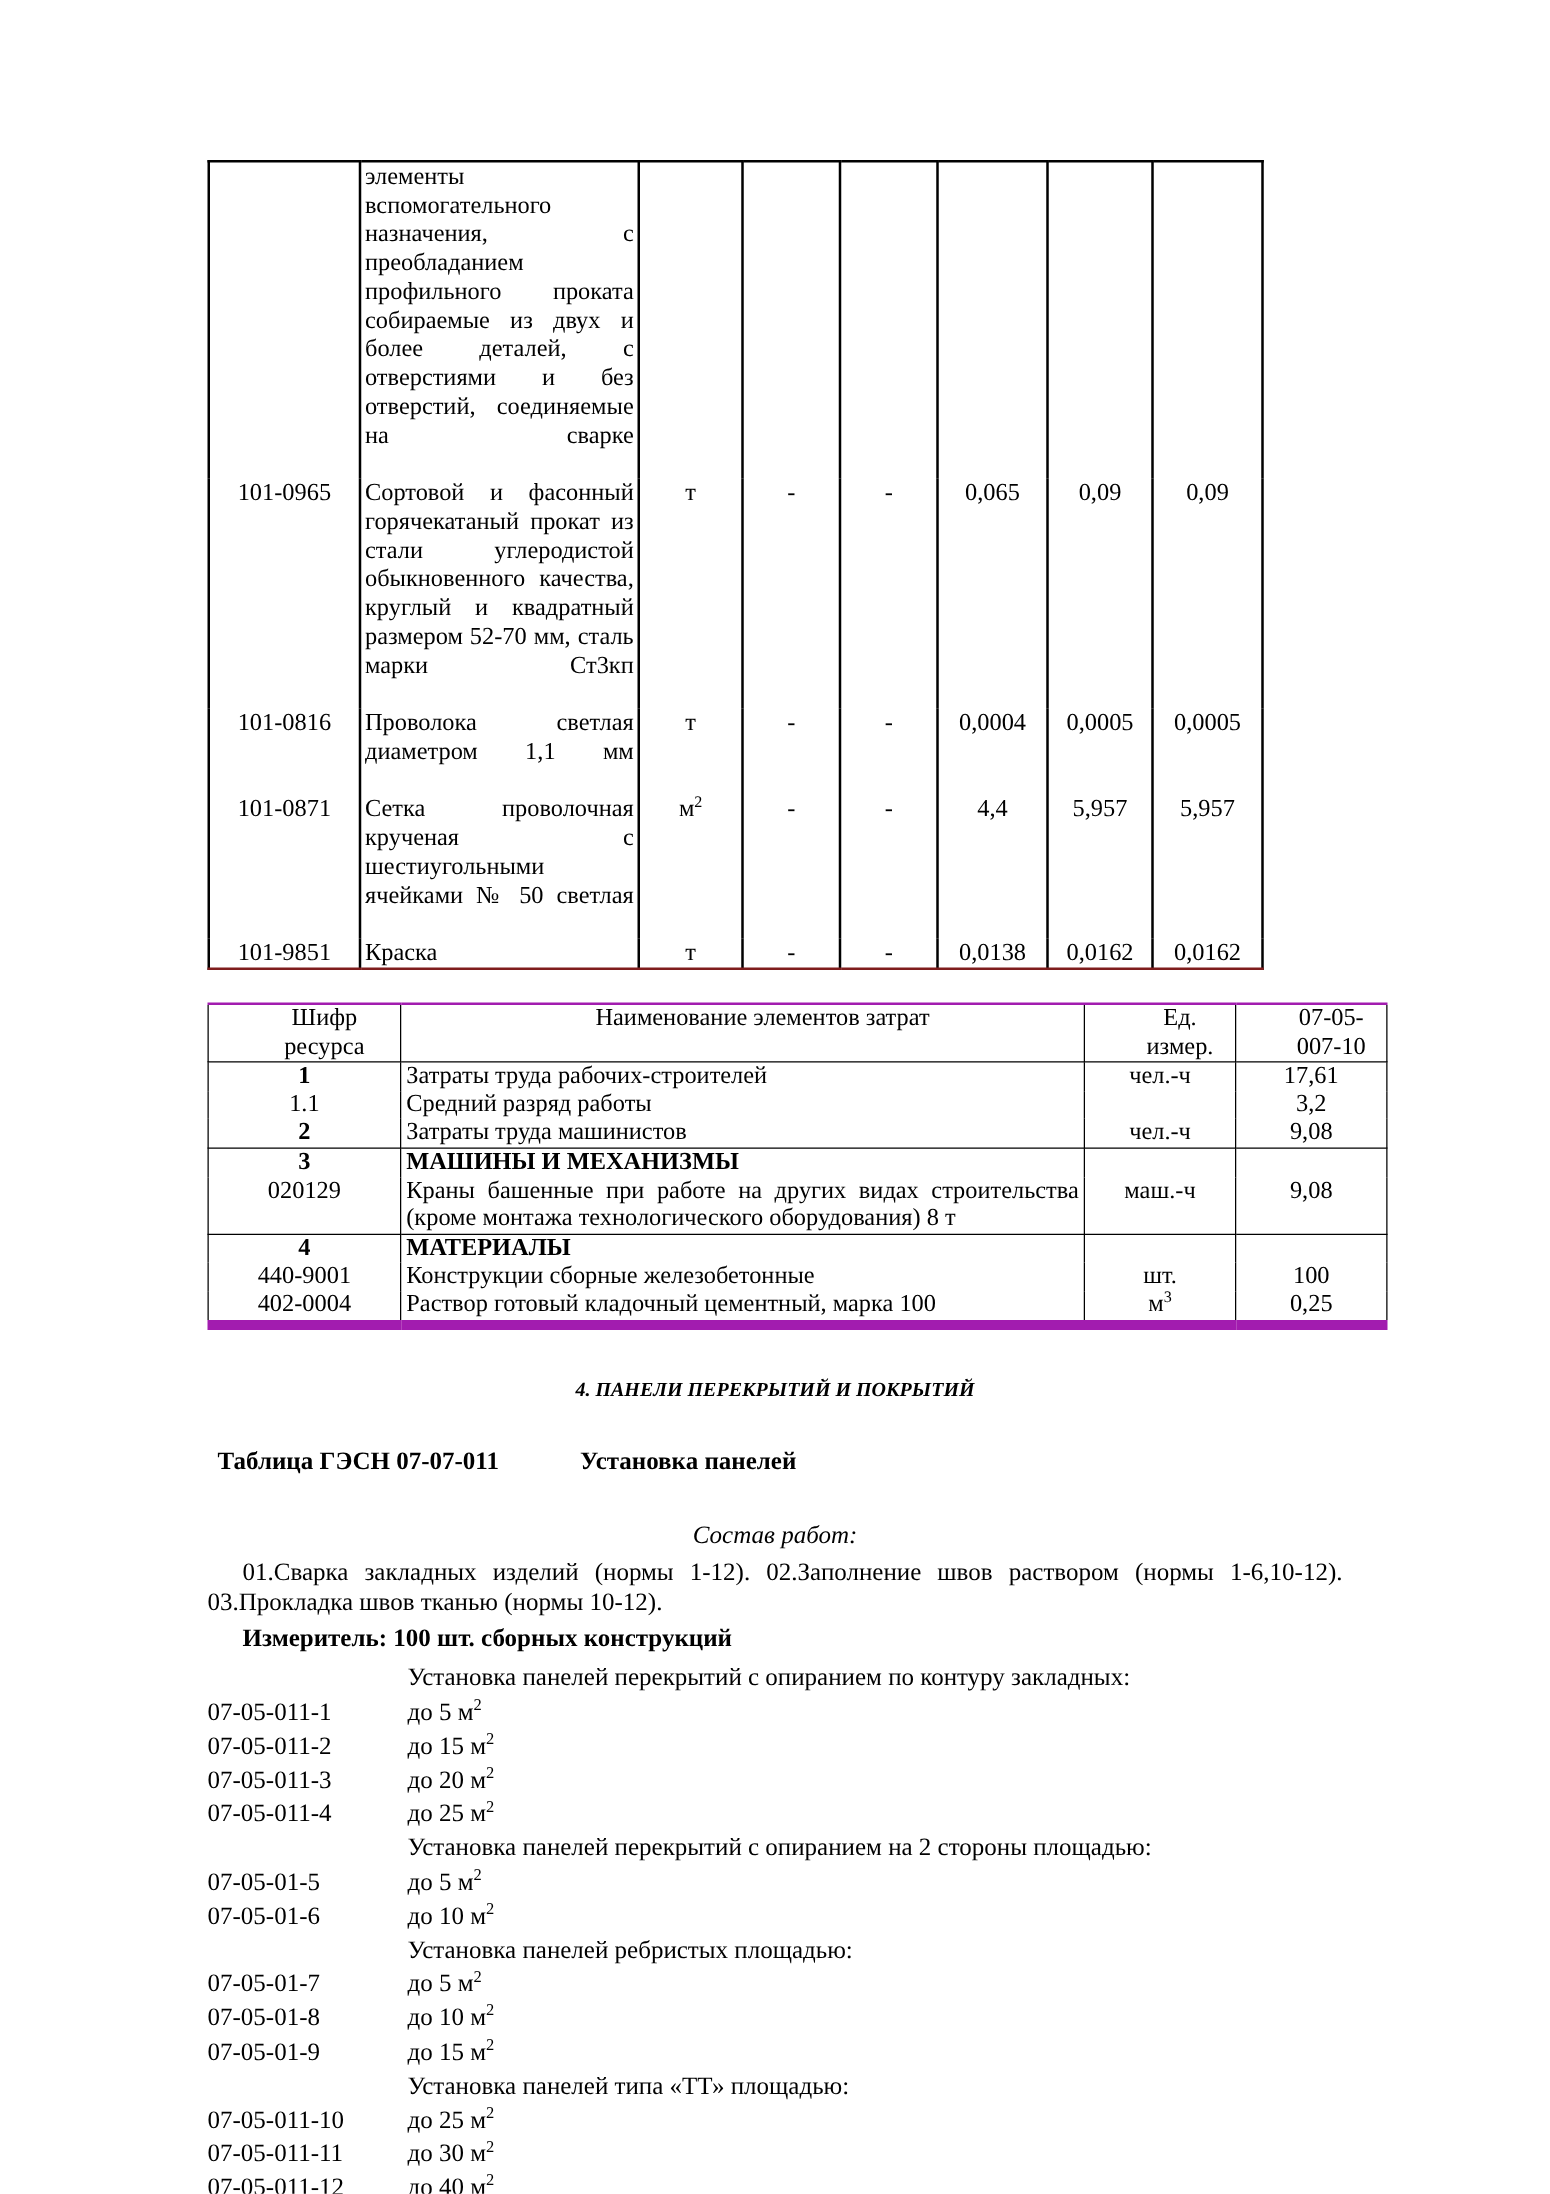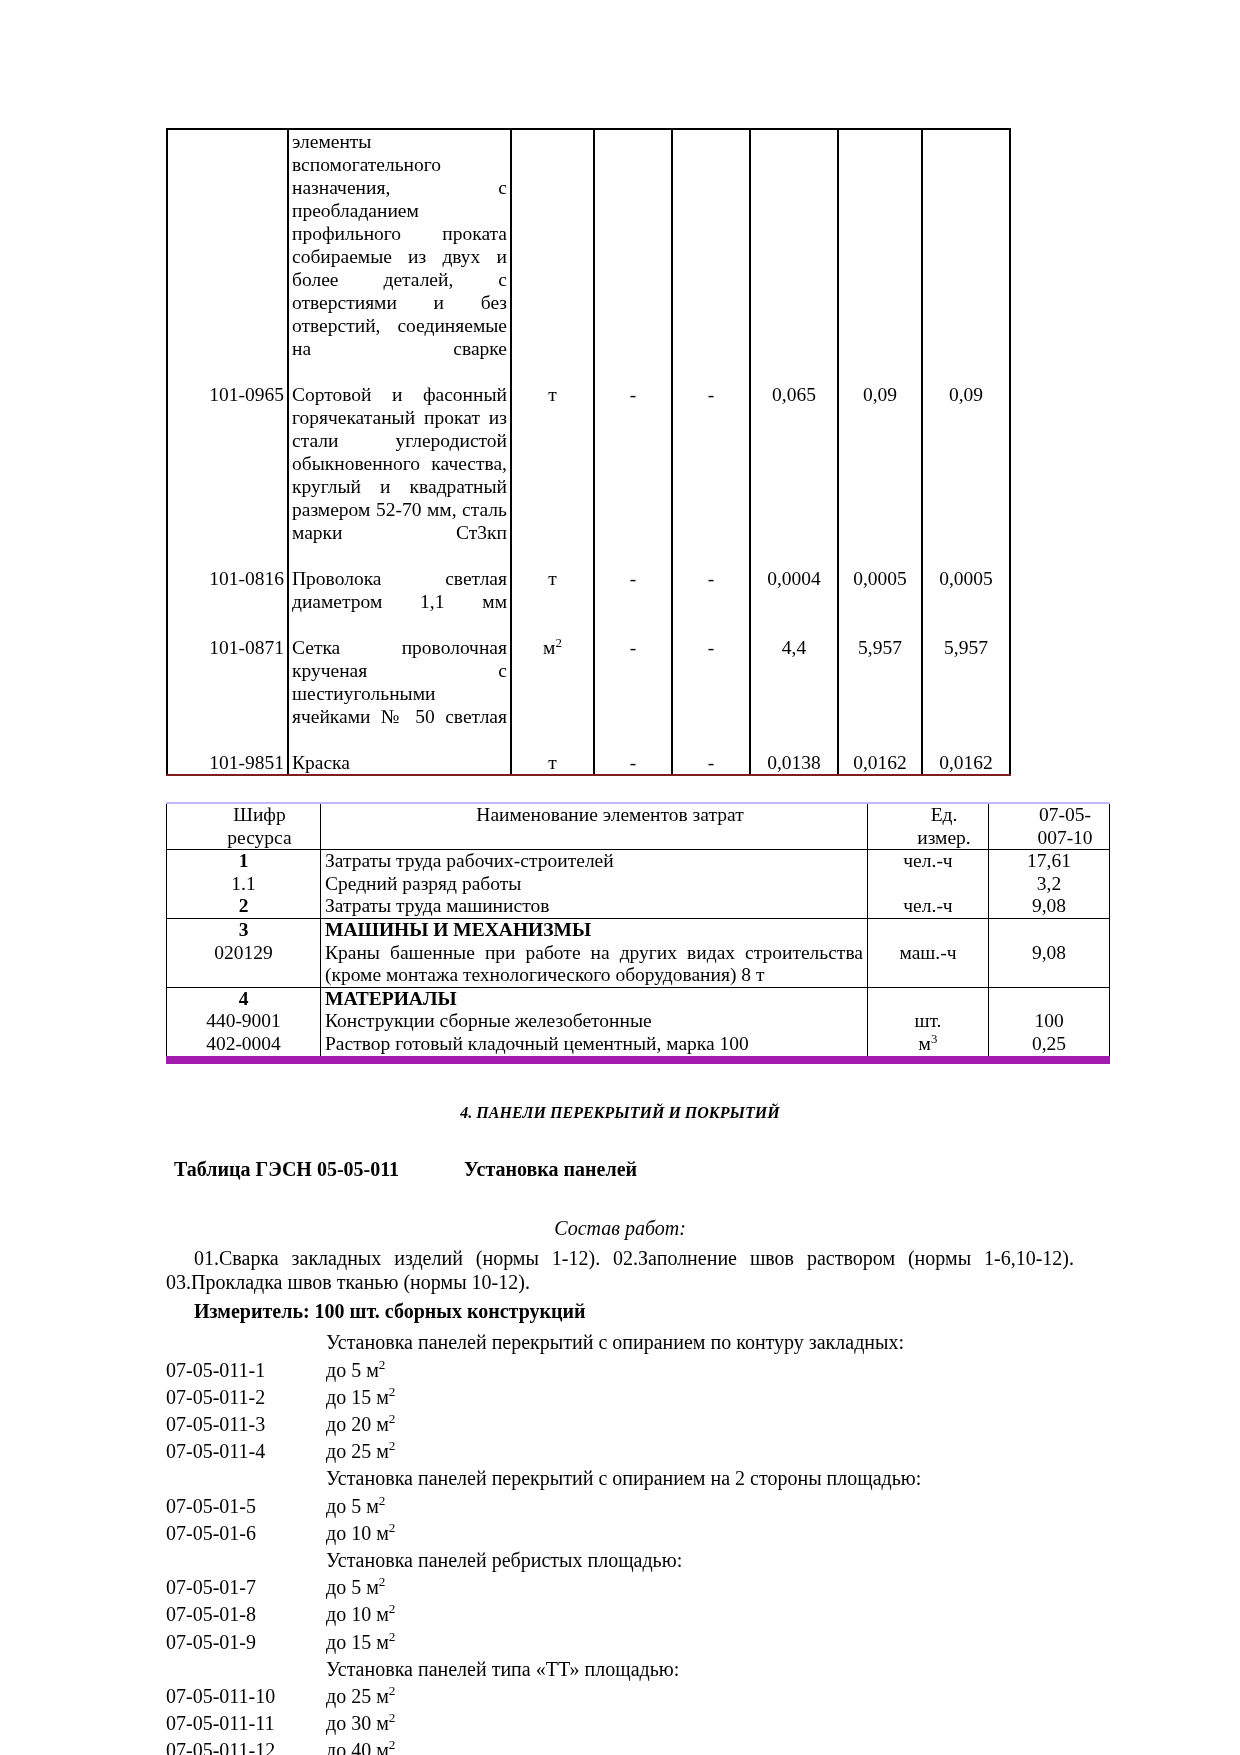--- a/index.html
+++ b/index.html
@@ -43,21 +43,21 @@
     border-right: 2px solid #000;
     padding: 0 3px;
     vertical-align: top;
   }
   table.res-table tr.last-row td {
     border-bottom: 2px solid #7f1d1d;
   }
   table.res-table tr.first-row td {
     border-top: 2px solid #000;
   }
-  .c-code   { width: 113px; text-align: right; }
+  .c-code   { width: 113px; text-align: center; }
   .c-name   { width: 215px; text-align: justify; }
   .c-unit   { width: 75px;  text-align: center; }
   .c-v1     { width: 70px;  text-align: center; }
   .c-v2     { width: 70px;  text-align: center; }
   .c-v3     { width: 80px;  text-align: center; }
   .c-v4     { width: 76px;  text-align: center; }
   .c-v5     { width: 80px;  text-align: center; }
   .justify-block {
     text-align: justify;
     margin: 0;
@@ -76,21 +76,21 @@
     width: 779px;
     font-size: 19.5px;
     line-height: 1.16;
     margin-top: 26px;
   }
   table.cost-table td {
     border: 1px solid #000;
     padding: 0 4px;
     vertical-align: top;
   }
-  table.cost-table td.thick-top { border-top: 2px solid #c4b5fd; padding-left: 36px; }
+  table.cost-table td.thick-top { border-top: 2px solid #a21caf; padding-left: 36px; }
   table.cost-table td.thick-bottom { border-bottom: 8px solid #a21caf; }
   table.cost-table td.noborder-v { border-top: none; border-bottom: none; }
   table.cost-table td.nb-top { border-top: none; }
   table.cost-table td.nb-bottom { border-bottom: none; }
   .k-code { width: 113px; text-align: center; }
   .k-name { width: 506px; text-align: left; }
   .k-unit { width: 80px;  text-align: center; }
   .k-val  { width: 80px;  text-align: center; }
   .bold { font-weight: bold; }
 
@@ -283,21 +283,21 @@
           <td class="k-name nb-top thick-bottom">Раствор готовый кладочный цементный, марка 100</td>
           <td class="k-unit nb-top thick-bottom"><span>м</span><sup>3</sup></td>
           <td class="k-val nb-top thick-bottom">0,25</td>
         </tr>
       </tbody>
     </table>
 
     <div class="section-title">4. ПАНЕЛИ ПЕРЕКРЫТИЙ И ПОКРЫТИЙ</div>
 
     <div class="table-label-row">
-      <div class="lbl1">Таблица ГЭСН 05-05-011</div>
+      <div class="lbl1">Таблица ГЭСН 07-07-011</div>
       <div>Установка панелей</div>
     </div>
 
     <div class="sostav">Состав работ:</div>
     <div class="para">01.Сварка закладных изделий (нормы 1-12). 02.Заполнение швов раствором (нормы 1-6,10-12). 03.Прокладка швов тканью (нормы 10-12).</div>
     <div class="izmeritel">Измеритель: 100 шт. сборных конструкций</div>
 
     <div class="list">
 
       <div class="list-row header-row">

